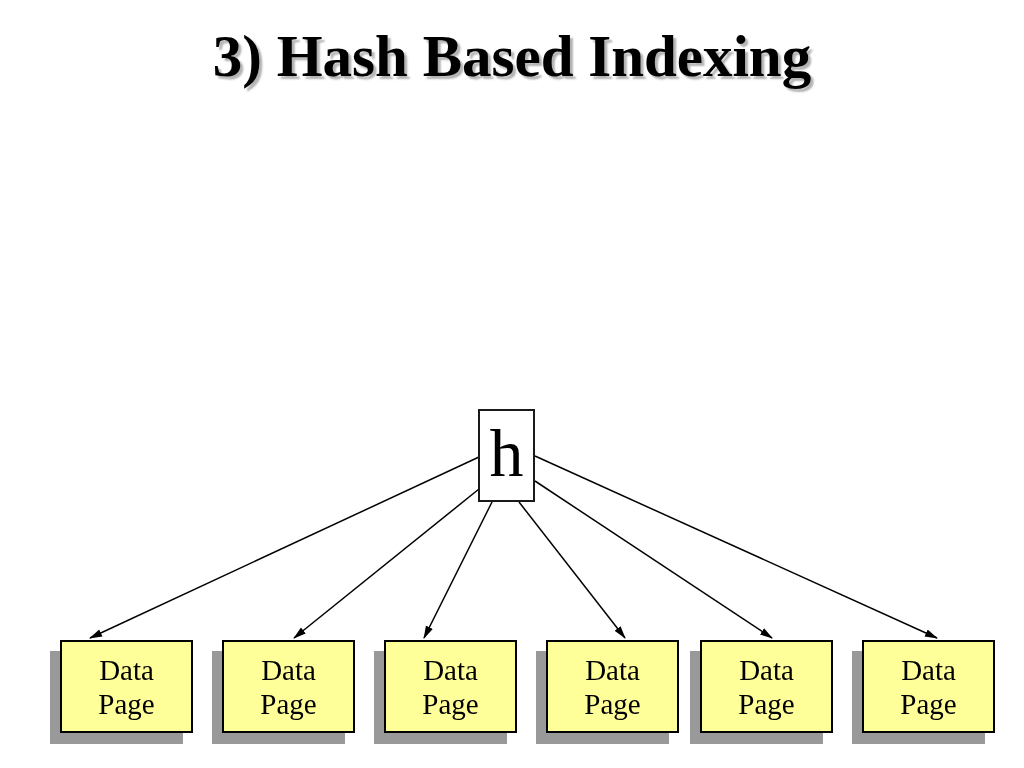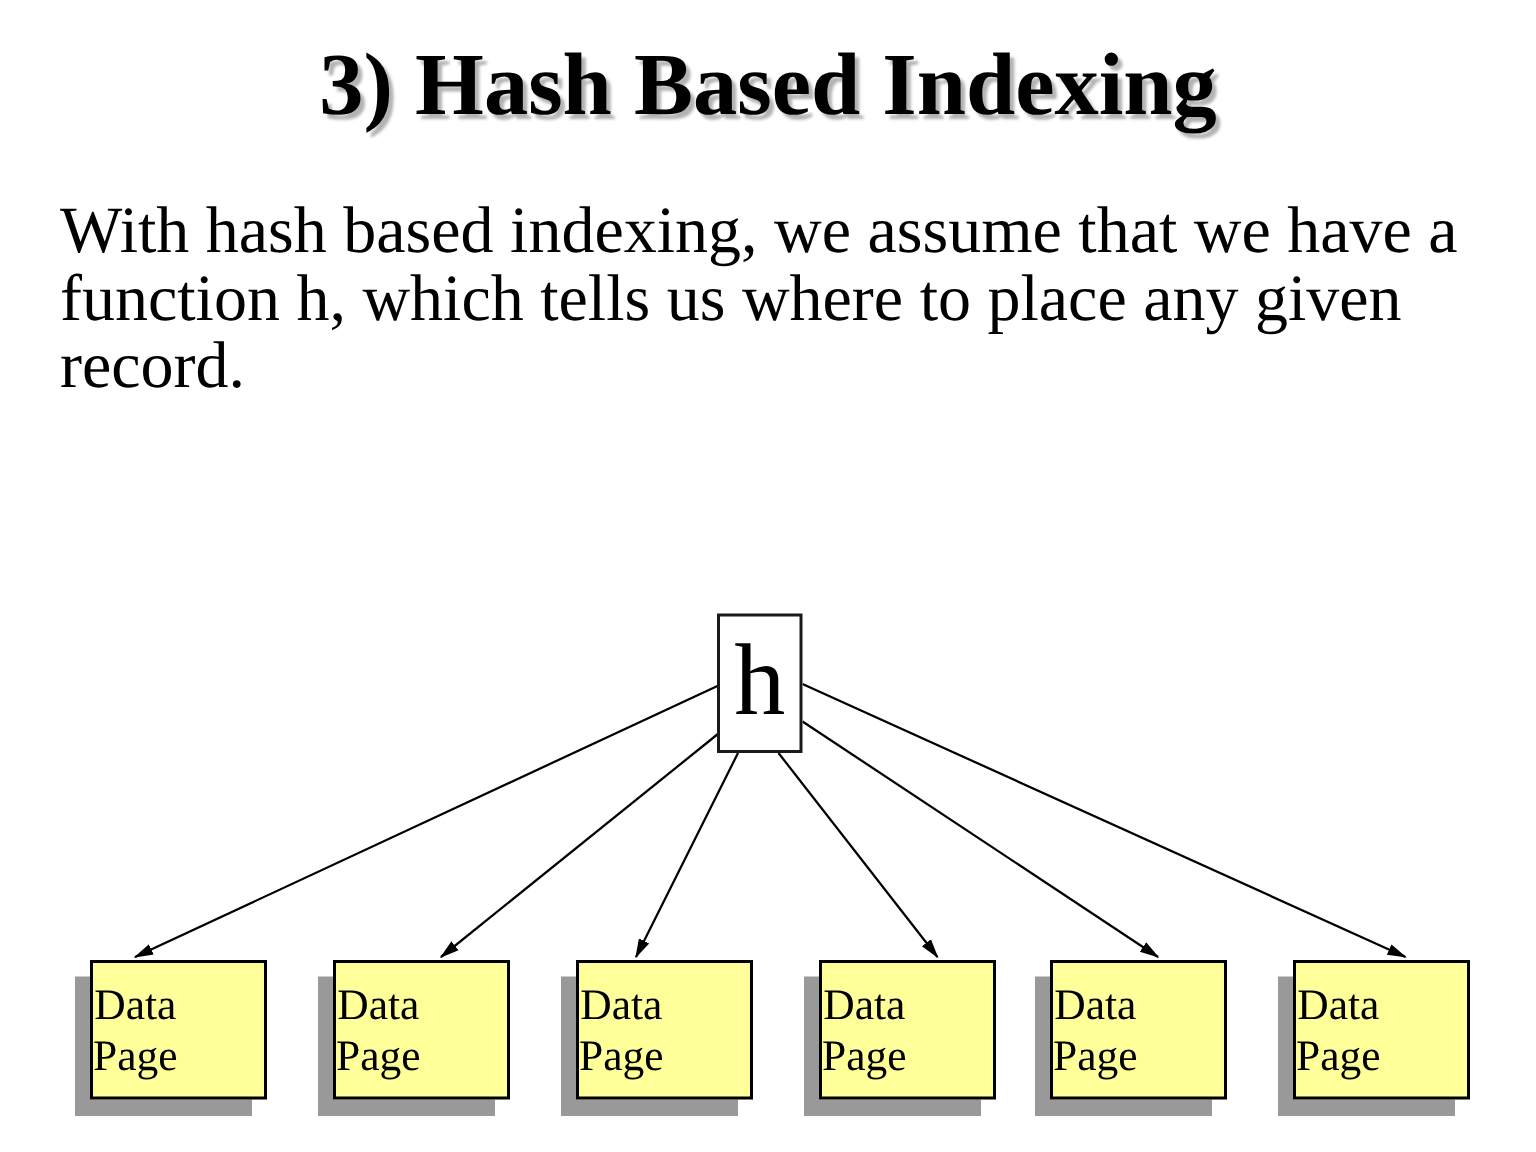--- a/index.html
+++ b/index.html
@@ -68,50 +68,49 @@
     justify-content: center;
     font-family: "Liberation Serif", serif;
     font-size: 68px;
     line-height: 1;
     padding-bottom: 6px;
   }
 
   .data-page {
     position: absolute;
     top: 640px;
-    width: 118px;
+    width: 133px;
     height: 93px;
     box-sizing: border-box;
     background: var(--data-page-fill, #ffff99);
     border: 2px solid var(--data-page-border, #000000);
     box-shadow: -10px 11px 0 var(--shadow, #999999);
     display: flex;
     align-items: center;
-    justify-content: flex-start;
+    justify-content: center;
     text-align: center;
     font-family: "Liberation Serif", serif;
     font-size: 29px;
     line-height: 34px;
     white-space: pre-line;
   }
   .data-page.p1 { left: 60px; }
   .data-page.p2 { left: 222px; }
   .data-page.p3 { left: 384px; }
   .data-page.p4 { left: 546px; }
   .data-page.p5 { left: 700px; }
   .data-page.p6 { left: 862px; }
 </style>
 </head>
 <body>
 
 <div class="slide">
 
   <h1 class="slide-title">3) Hash Based Indexing</h1>
 
-  <p class="body-text">With hash based indexing, we assume that we have a function h, which tells us where to place any given record.</p>
 
   <div class="diagram">
 
     <svg class="arrow-svg" viewBox="0 0 1024 768" xmlns="http://www.w3.org/2000/svg">
       <defs>
         <marker id="arrowhead" markerUnits="userSpaceOnUse" markerWidth="14" markerHeight="10" refX="12" refY="5" orient="auto">
           <polygon points="0 1.2, 13 5, 0 8.8" fill="#000000"></polygon>
         </marker>
       </defs>
       <g stroke="#000000" stroke-width="1.5">

